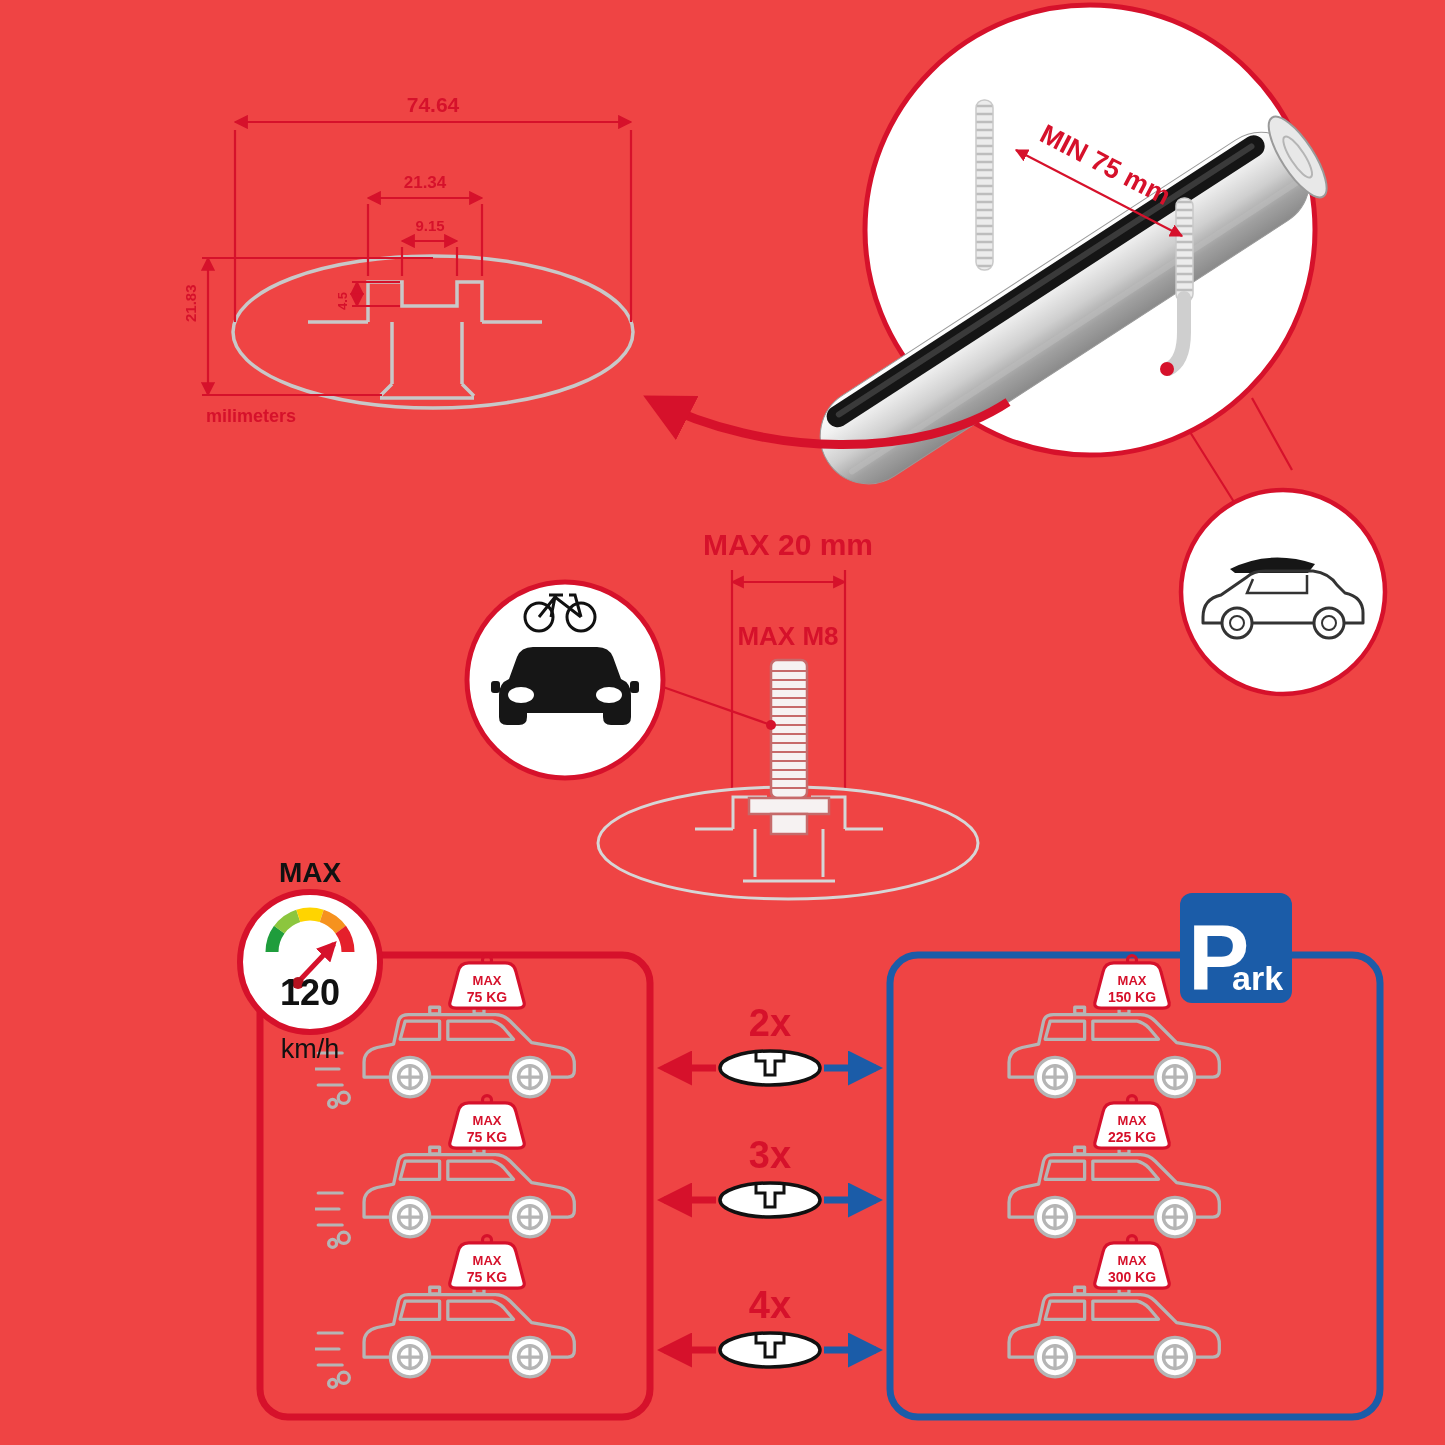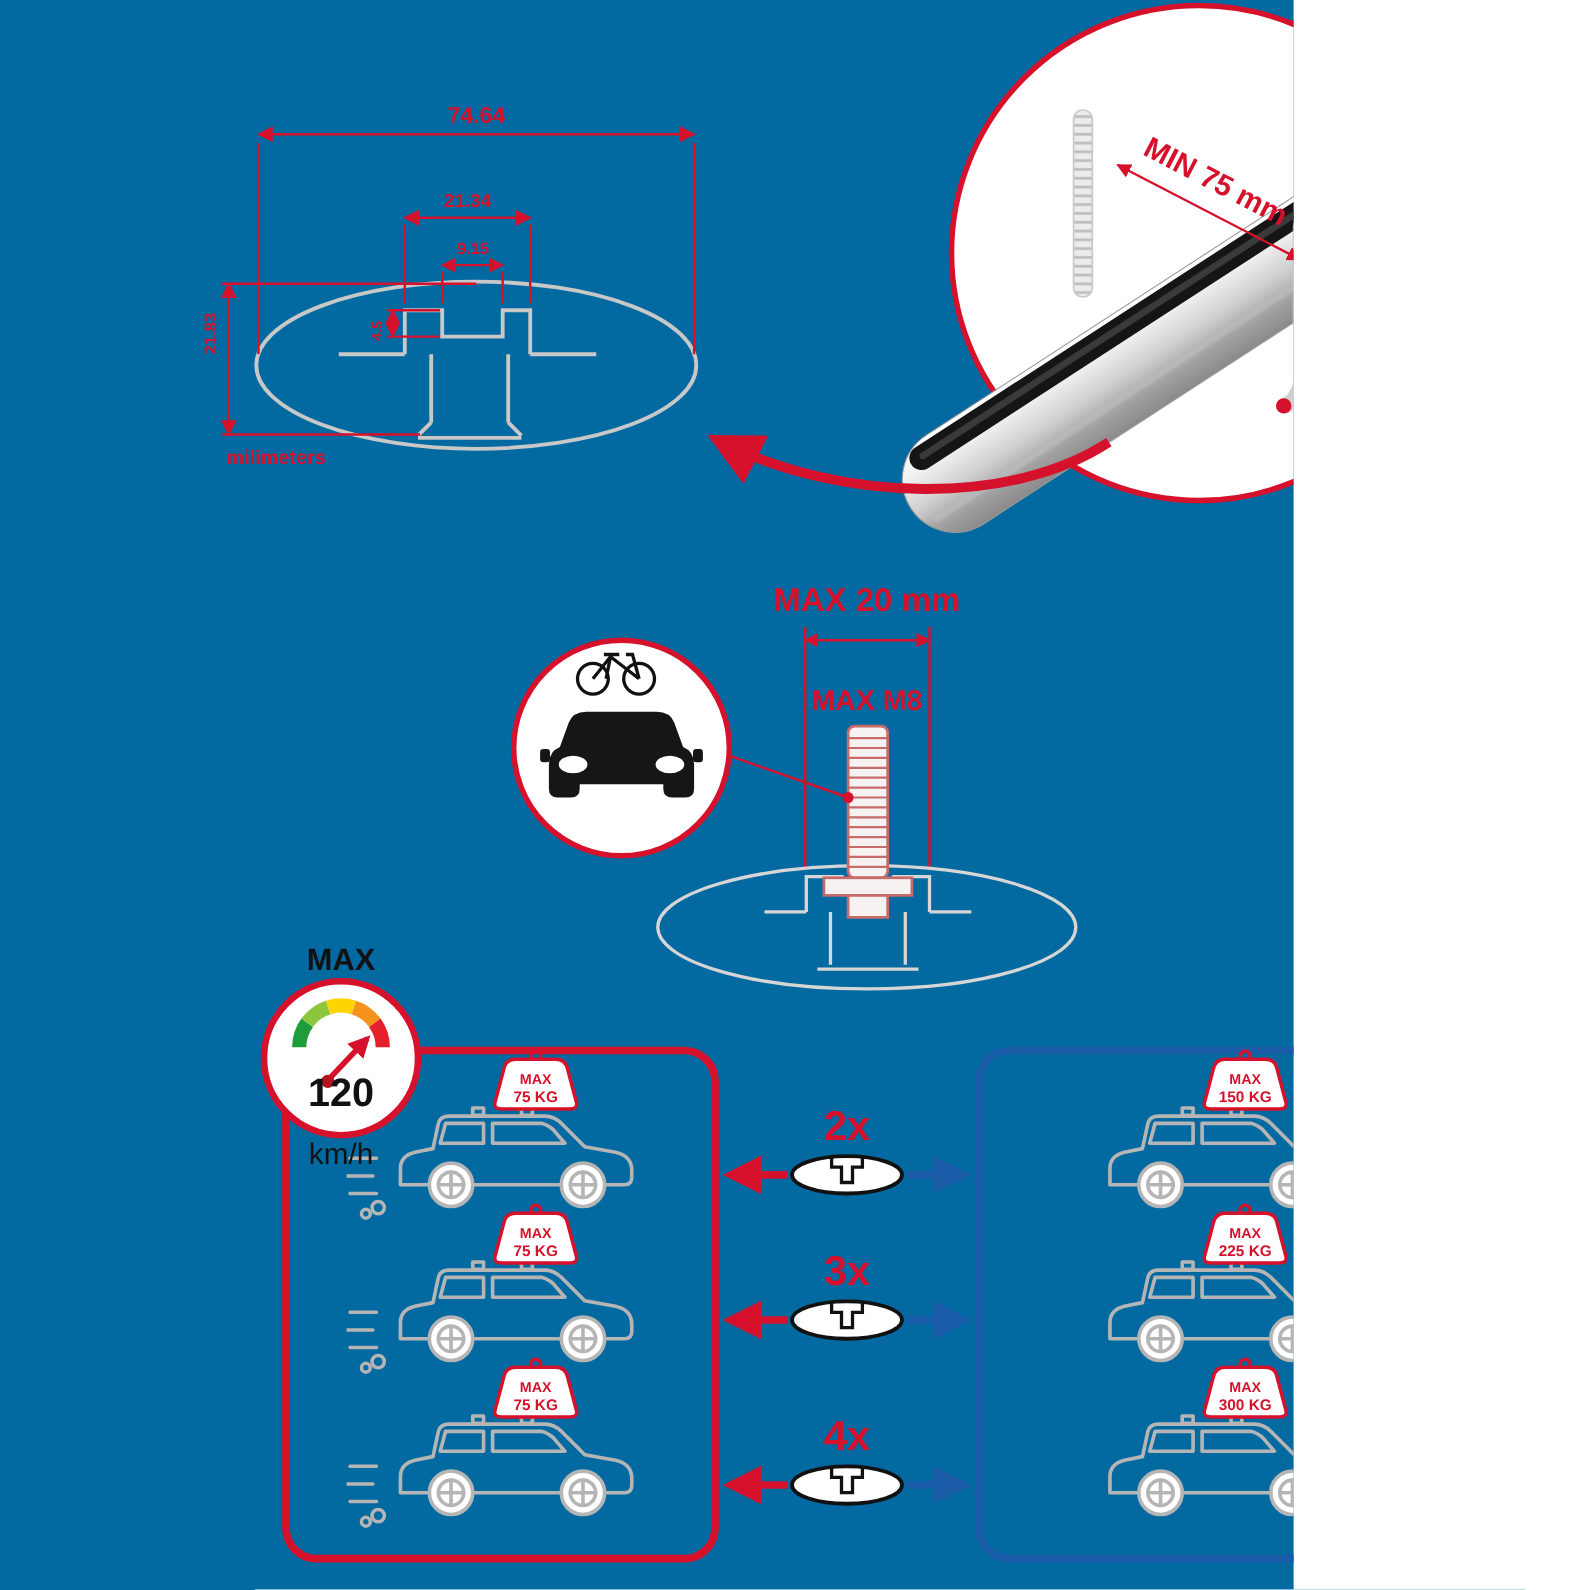--- a/index.html
+++ b/index.html
@@ -1,16 +1,16 @@
 <!DOCTYPE html>
 <html><head>
 <meta charset="utf-8">
 <style>
   html,body{margin:0;padding:0;background:#fff;}
-  .canvas{position:relative;width:1176px;height:1445px;background:#0369a1;overflow:hidden;
+  .canvas{position:relative;width:1445px;height:1445px;background:#ef4444;overflow:hidden;
           font-family:"Liberation Sans", sans-serif;}
   .abs{position:absolute;}
   svg text{font-family:"Liberation Sans", sans-serif;}
   .dim-t{fill:#d6112b;font-weight:700;}
   .red-l{stroke:#d6112b;stroke-width:2.2;fill:none;}
   .gray-l{stroke:#c8c8c8;stroke-width:3.5;fill:none;}
   .lgray-l{stroke:#d6d6d6;stroke-width:3;fill:none;}
   .car-l{stroke:#b5b5b5;stroke-width:4;fill:none;stroke-linecap:round;stroke-linejoin:round;}
 </style>
 </head>

